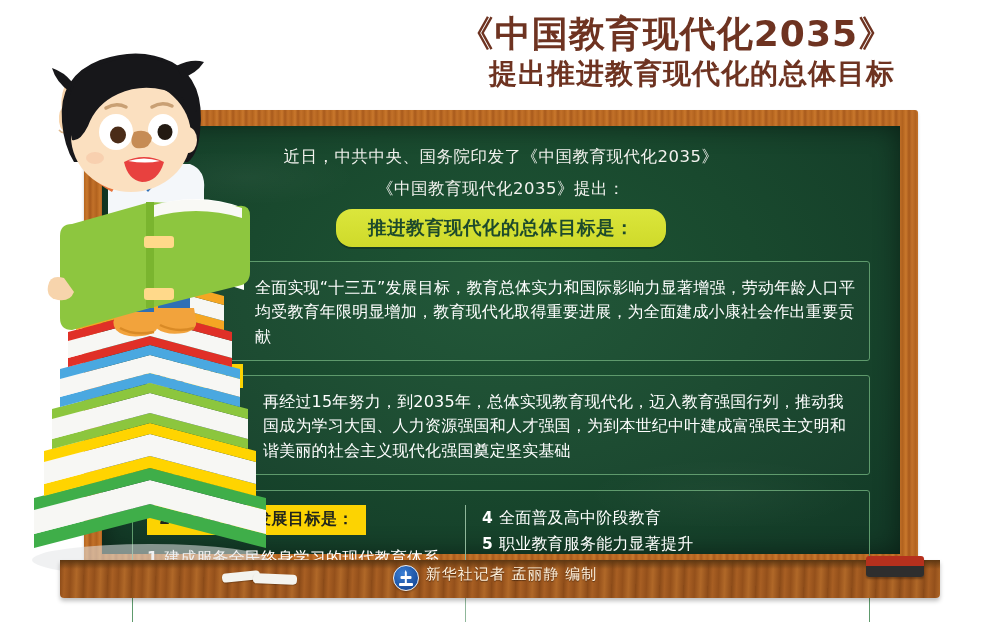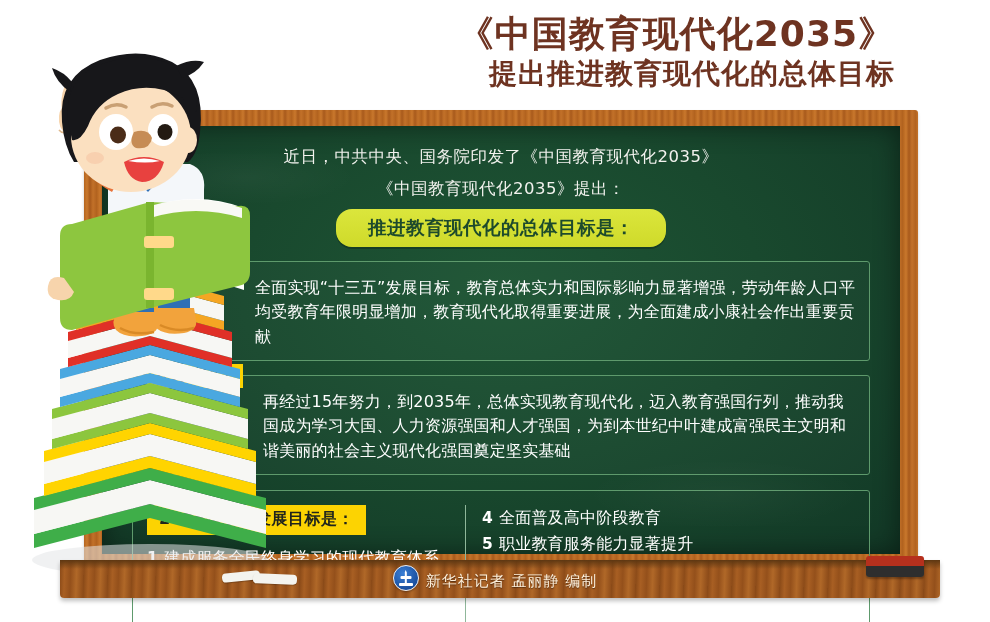--- a/index.html
+++ b/index.html
@@ -212,21 +212,21 @@
     font-size: 15.5px;
   }
   .goal-text { letter-spacing: .2px; }
 
   
   #credit {
     position: absolute;
     left: 0; top: 565px;
     width: 990px;
     display: flex;
-    align-items: flex-end;
+    align-items: flex-start;
     justify-content: center;
     gap: 7px;
     z-index: 33;
   }
   #credit-logo {
     width: 26px; height: 26px;
     border-radius: 50%;
     background: radial-gradient(circle at 38% 32%, #3a7fd5, #1b4f9e 70%, #143b77);
     border: 1.5px solid #eaf0f8;
     position: relative;

